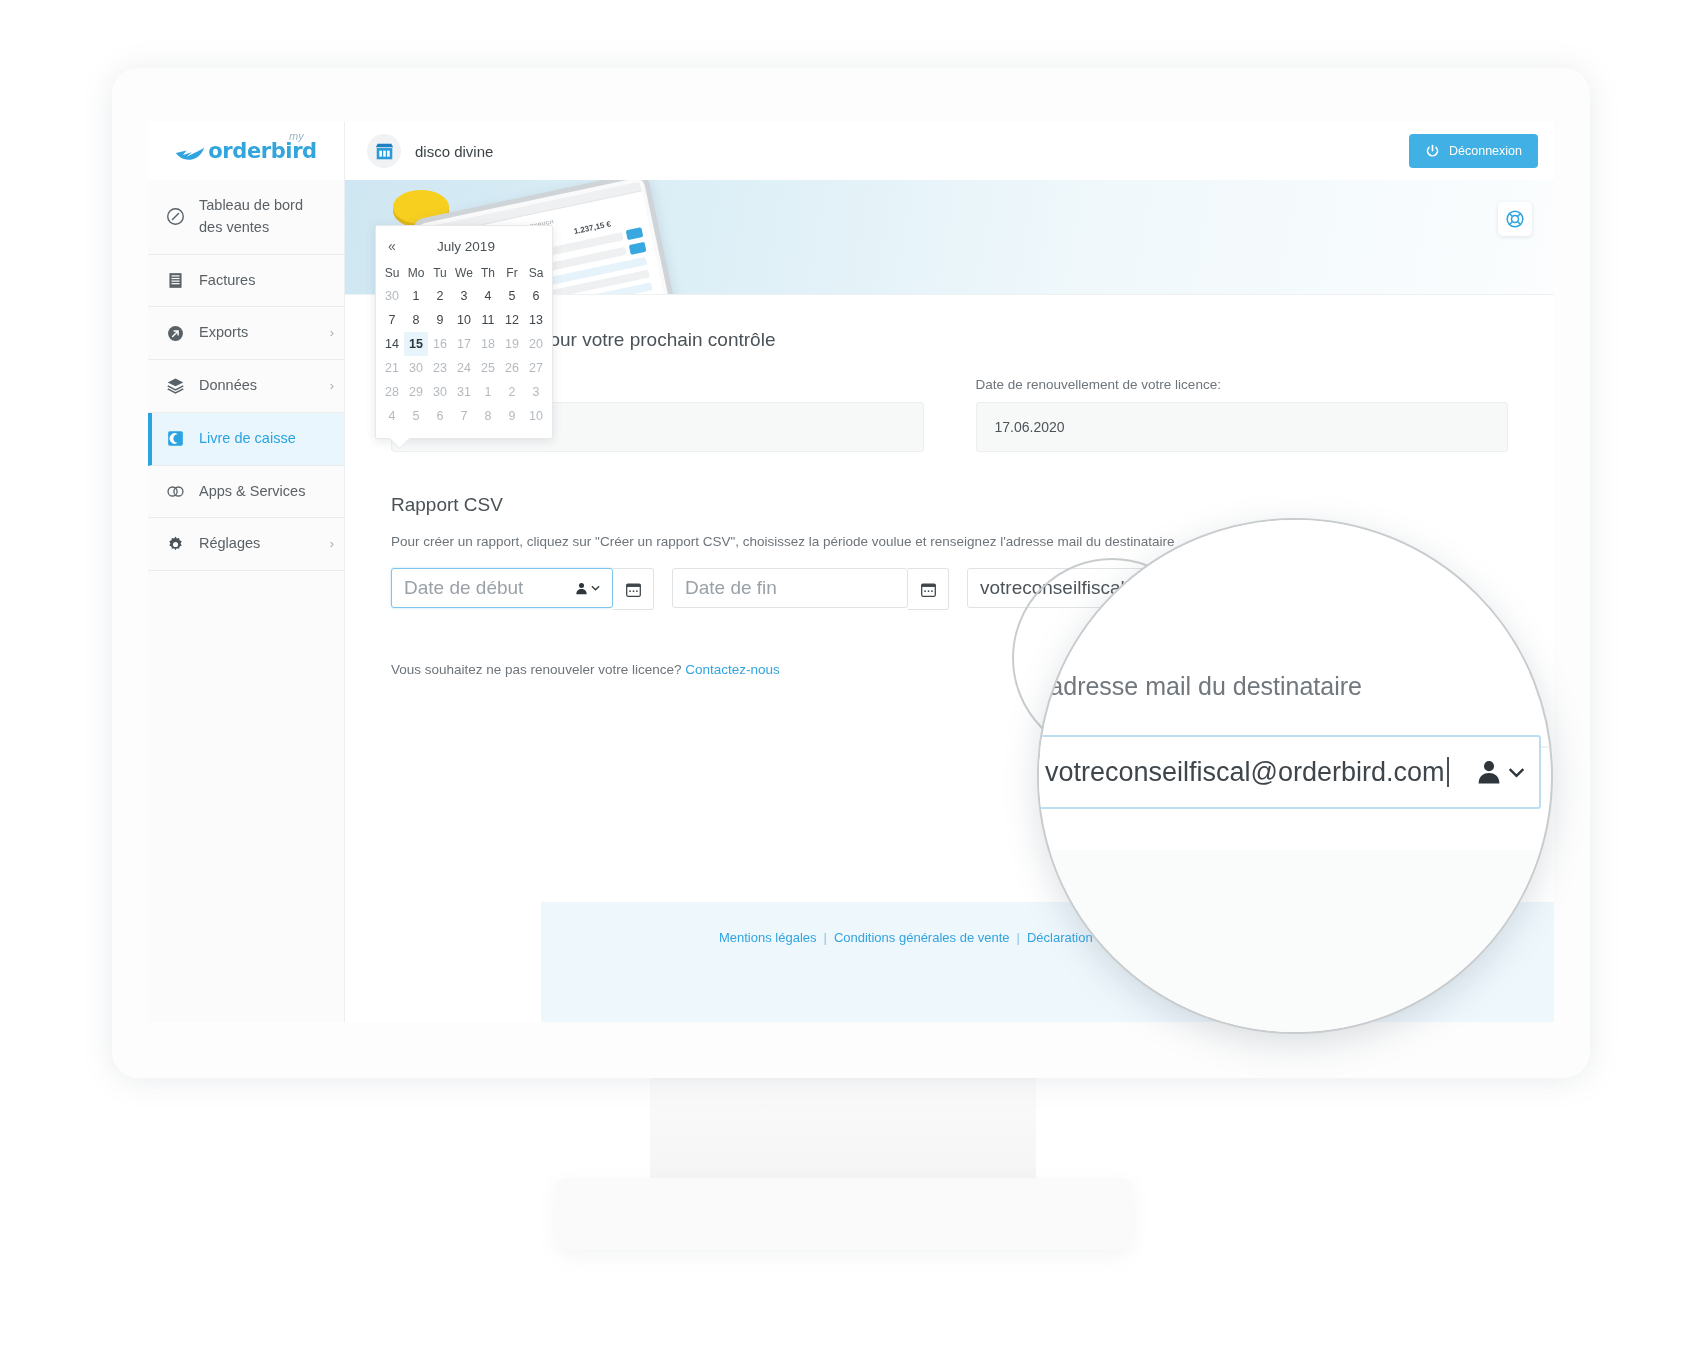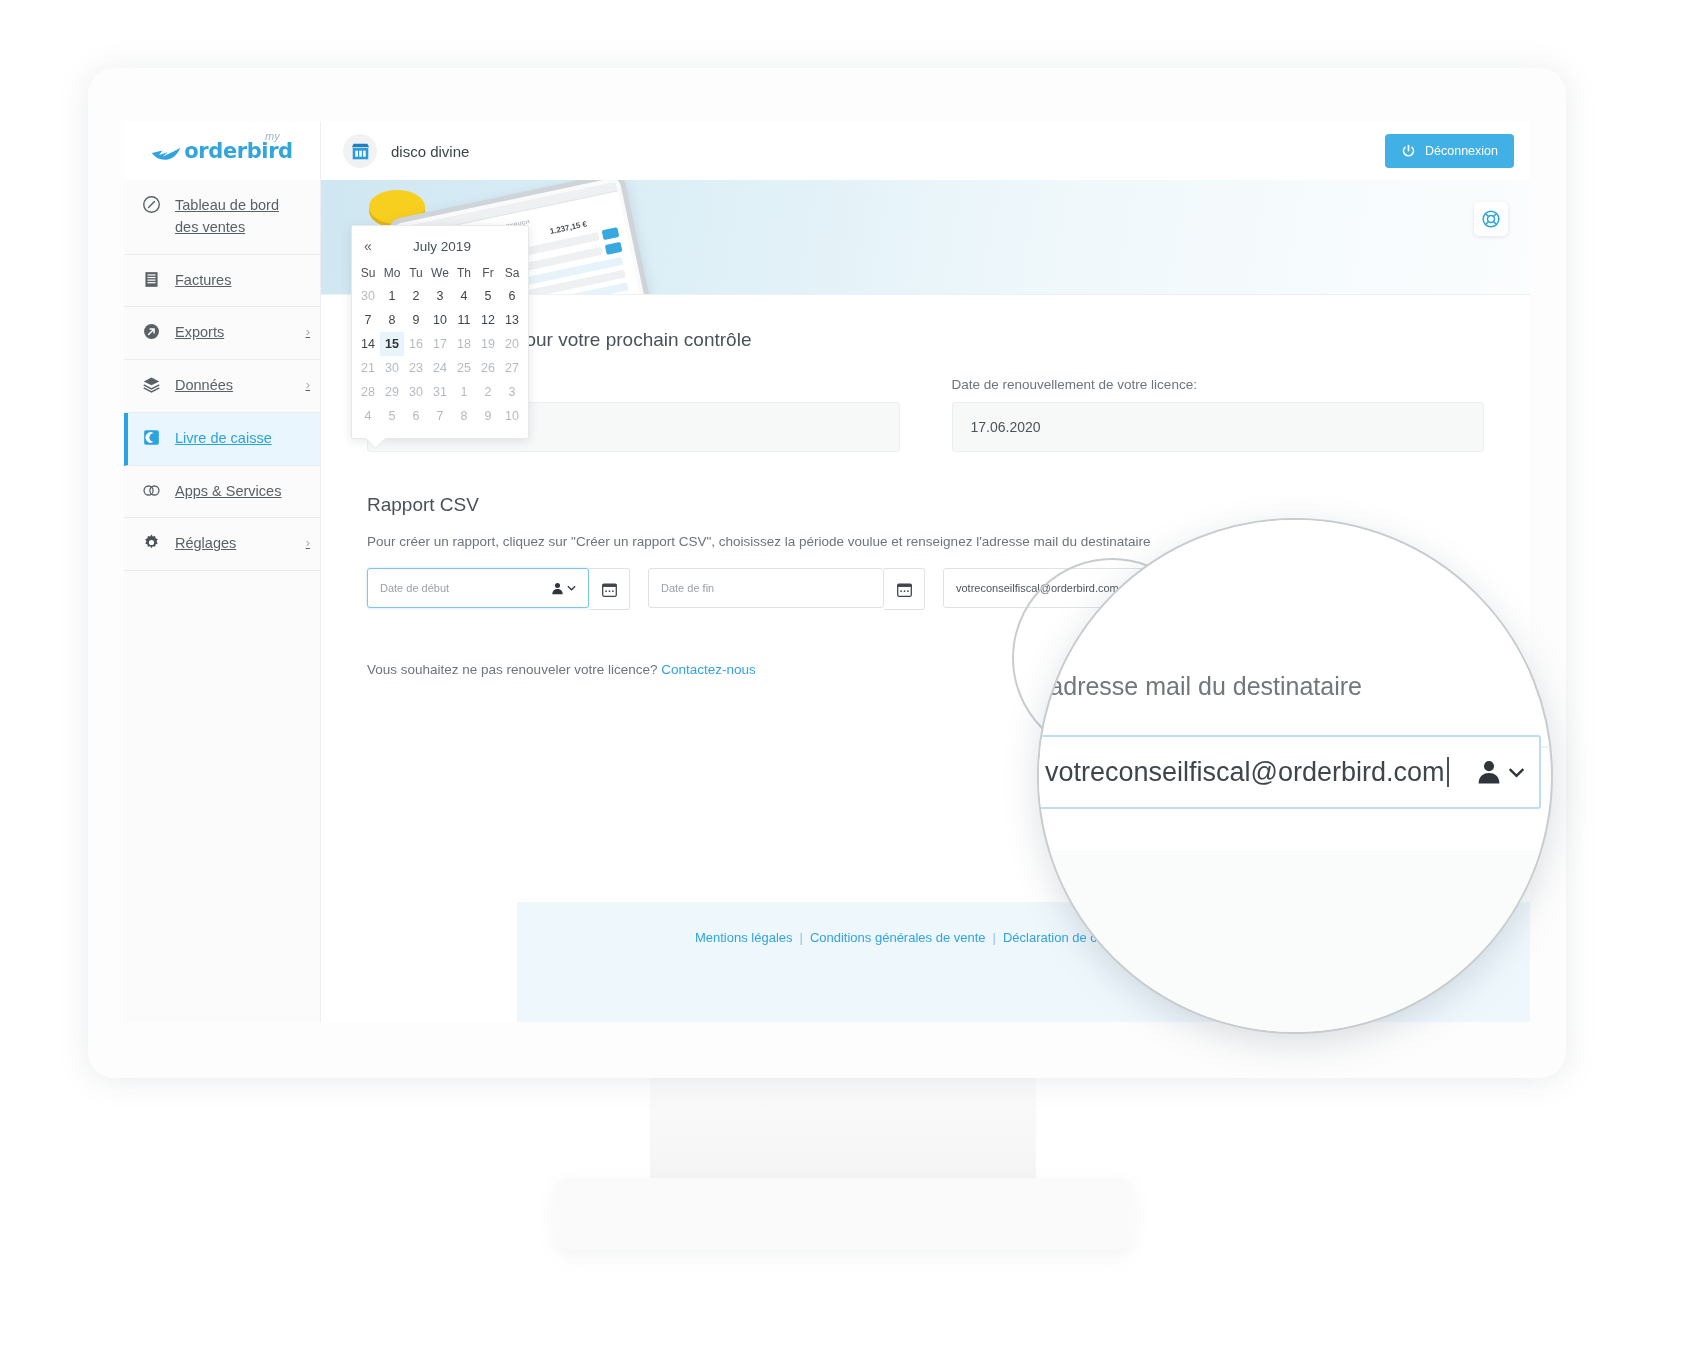--- a/index.html
+++ b/index.html
@@ -5,21 +5,21 @@
   html,body{margin:0;padding:0;}
   body{
     width:1686px;height:1368px;background:#ffffff;overflow:hidden;
     font-family:"Liberation Sans","DejaVu Sans",sans-serif;
     -webkit-font-smoothing:antialiased;
   }
   .stage{position:relative;width:1686px;height:1368px;}
 
   
   .monitor{
-    position:absolute;left:88px;top:68px;width:1478px;height:1010px;
+    position:absolute;left:112px;top:68px;width:1478px;height:1010px;
     background:#fdfdfd;border-radius:26px;
     box-shadow:0 2px 30px rgba(120,130,140,.16);
   }
   .monitor-inner{
     position:absolute;left:36px;top:54px;width:1406px;height:900px;
     background:#ffffff;overflow:hidden;
   }
   .stand-neck{
     position:absolute;left:650px;top:1070px;width:386px;height:132px;
     background:linear-gradient(180deg,#fbfbfb 0%,#f4f4f4 100%);
@@ -68,23 +68,23 @@
     padding:0 16px;font-size:12.5px;cursor:pointer;border:none;justify-content:space-between;
   }
 
   
   .body-row{position:absolute;left:0;top:58px;right:0;bottom:0;display:flex;}
   .sidebar{
     width:196px;background:#fbfbfb;border-right:1px solid #eceef0;
     flex:0 0 196px;
   }
   .nav-item{
-    display:flex;align-items:flex-start;gap:14px;padding:15px 10px 15px 18px;
+    display:flex;align-items:center;gap:14px;padding:15px 10px 15px 18px;
     border-bottom:1px solid #ececec;color:#5a6166;font-size:14.5px;
-    cursor:pointer;position:relative;line-height:1.5;text-decoration:underline;
+    cursor:pointer;position:relative;line-height:1.5;
   }
   .nav-item .chev{margin-left:auto;color:#a6adb2;font-size:13px;}
   .nav-item.active{
     background:#e9f6fd;color:#2aa3e0;
     border-left:4px solid #2aa3e0;padding-left:14px;
   }
   .nav-ico{width:19px;height:19px;flex:0 0 19px;display:block;}
 
   .content{flex:1;min-width:0;position:relative;background:#fff;}
 
@@ -131,21 +131,21 @@
     height:48px;background:#f7f8f8;border:1px solid #eceef0;border-radius:3px;
     display:flex;align-items:center;padding:0 18px;font-size:14px;color:#4d5459;
   }
   .sub-head{font-size:19px;color:#4a5257;margin:42px 0 16px 0;font-weight:400;}
   .para{font-size:13.5px;color:#6d747a;margin:0 0 16px 0;line-height:1.5;}
 
   .inputs-row{display:flex;align-items:flex-start;gap:0;flex-wrap:nowrap;}
   .input-group{display:flex;margin-right:18px;}
   .txt-input{
     height:40px;border:1px solid #dfe3e6;border-radius:3px;background:#fff;
-    display:flex;align-items:center;padding:0 12px;font-size:11px;color:#4d5459;
+    display:flex;align-items:center;padding:0 12px;font-size:19px;color:#4d5459;
     box-sizing:border-box;
   }
   .txt-input.focused{border-color:#7cc6ee;box-shadow:0 0 3px rgba(90,180,230,.35);}
   .ph{color:#9aa1a7;}
   .addon{
     width:40px;height:40px;border:1px solid #dfe3e6;border-left:none;border-radius:0 3px 3px 0;
     background:#fff;display:flex;align-items:center;justify-content:center;cursor:pointer;
   }
   .w-start{width:222px;border-radius:3px;}
   .w-end{width:236px;border-radius:3px;}

